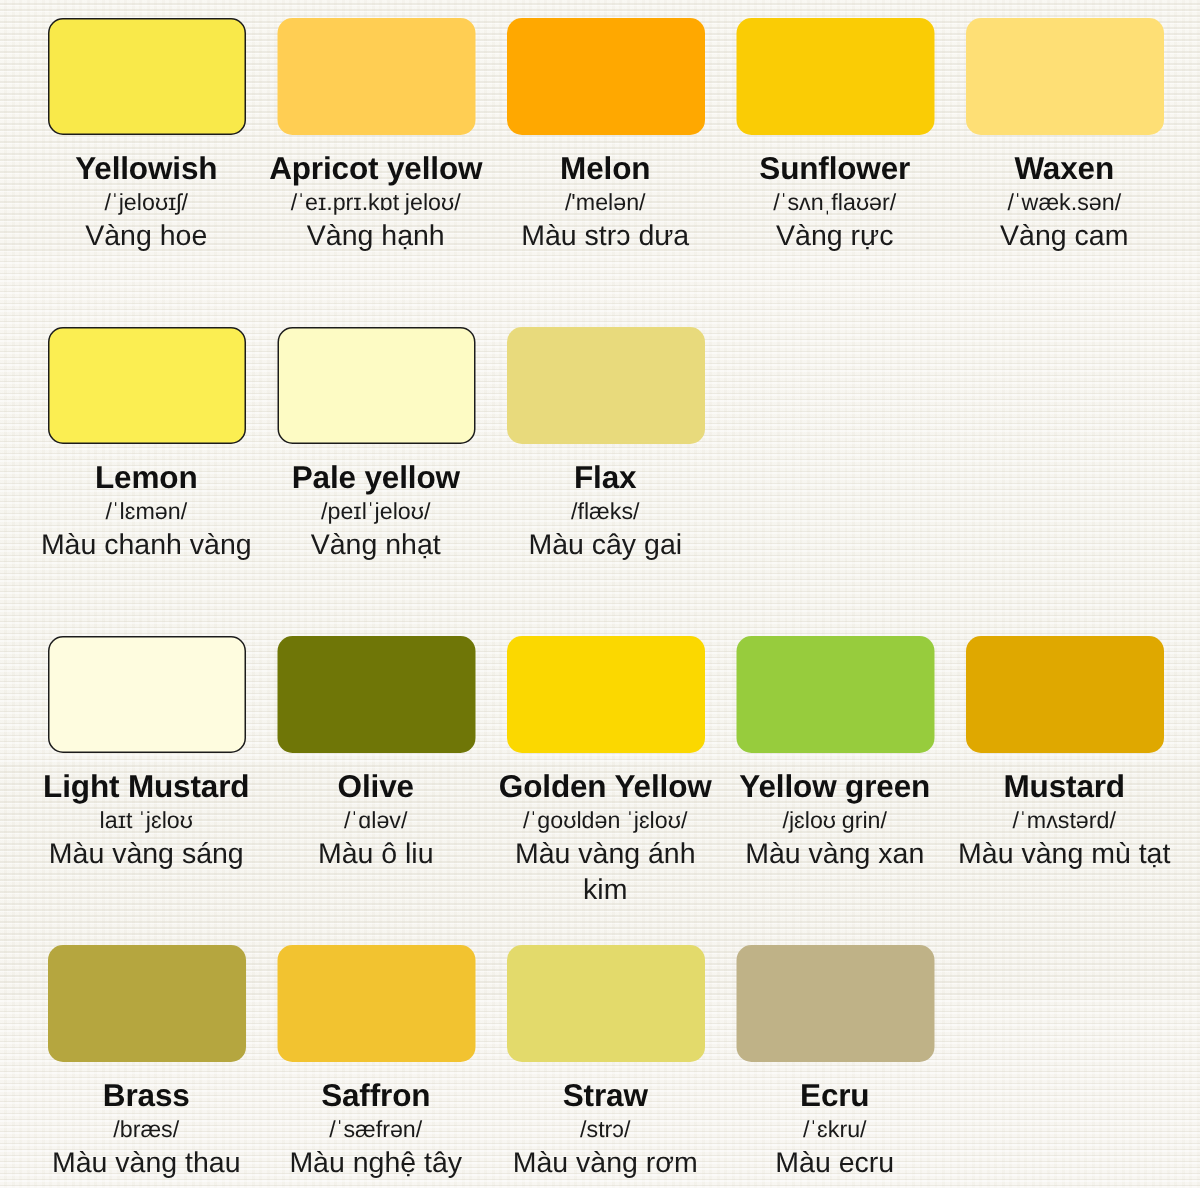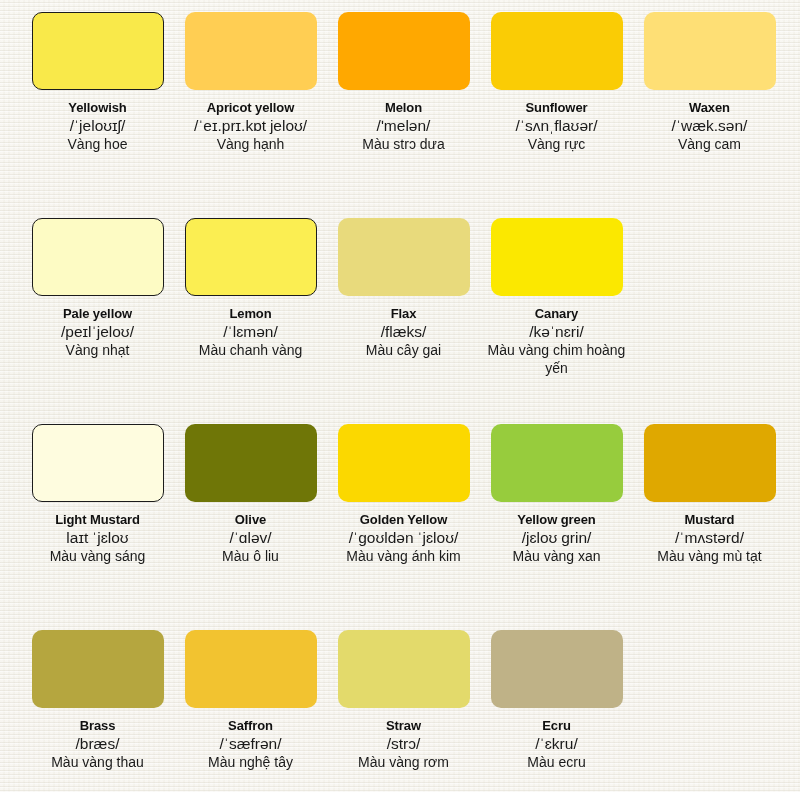--- a/index.html
+++ b/index.html
@@ -86,40 +86,40 @@
     margin-top: 12px;
     margin-bottom: 10px;
   }
 
   .swatch.bordered {
     border: 1.6px solid #1c1c1c;
   }
 
   .name {
     font-weight: bold;
-    font-size: 13px;
+    font-size: 21px;
     color: #101010;
     line-height: 1.22;
     text-align: center;
     letter-spacing: -0.1px;
     max-width: 150px;
   }
 
   .ipa {
     font-size: 15.5px;
     color: #1a1a1a;
     line-height: 1.25;
     text-align: center;
     margin-top: 0;
     max-width: 152px;
     word-spacing: -0.5px;
   }
 
   .vi {
-    font-size: 14px;
+    font-size: 19px;
     color: #1a1a1a;
     line-height: 1.25;
     text-align: center;
     margin-top: 1px;
     max-width: 146px;
   }
 </style>
 </head>
 <body>
 
@@ -154,43 +154,37 @@
         </div>
         <div class="cell">
           <div class="swatch" style="background-color: rgb(254, 223, 117);"></div>
           <div class="name">Waxen</div>
           <div class="ipa">/ˈwæk.sən/</div>
           <div class="vi">Vàng cam</div>
         </div>
       </div>
     <div class="row row-2">
         <div class="cell">
+          <div class="swatch bordered" style="background-color: rgb(251, 238, 82);"></div>
+          <div class="name">Lemon</div>
+          <div class="ipa">/ˈlɛmən/</div>
+          <div class="vi">Màu chanh vàng</div>
+        </div>
+        <div class="cell">
           <div class="swatch bordered" style="background-color: rgb(253, 251, 196);"></div>
           <div class="name">Pale yellow</div>
           <div class="ipa">/peɪlˈjeloʊ/</div>
           <div class="vi">Vàng nhạt</div>
         </div>
         <div class="cell">
-          <div class="swatch bordered" style="background-color: rgb(251, 238, 82);"></div>
-          <div class="name">Lemon</div>
-          <div class="ipa">/ˈlɛmən/</div>
-          <div class="vi">Màu chanh vàng</div>
-        </div>
-        <div class="cell">
           <div class="swatch" style="background-color: rgb(232, 218, 124);"></div>
           <div class="name">Flax</div>
           <div class="ipa">/flæks/</div>
           <div class="vi">Màu cây gai</div>
         </div>
-        <div class="cell">
-          <div class="swatch" style="background-color: rgb(251, 232, 0);"></div>
-          <div class="name">Canary</div>
-          <div class="ipa">/kəˈnɛri/</div>
-          <div class="vi">Màu vàng chim hoàng yến</div>
-        </div>
       </div>
     <div class="row row-3">
         <div class="cell">
           <div class="swatch bordered" style="background-color: rgb(254, 252, 223);"></div>
           <div class="name">Light Mustard</div>
           <div class="ipa">laɪt ˈjɛloʊ</div>
           <div class="vi">Màu vàng sáng</div>
         </div>
         <div class="cell">
           <div class="swatch" style="background-color: rgb(111, 118, 7);"></div>

